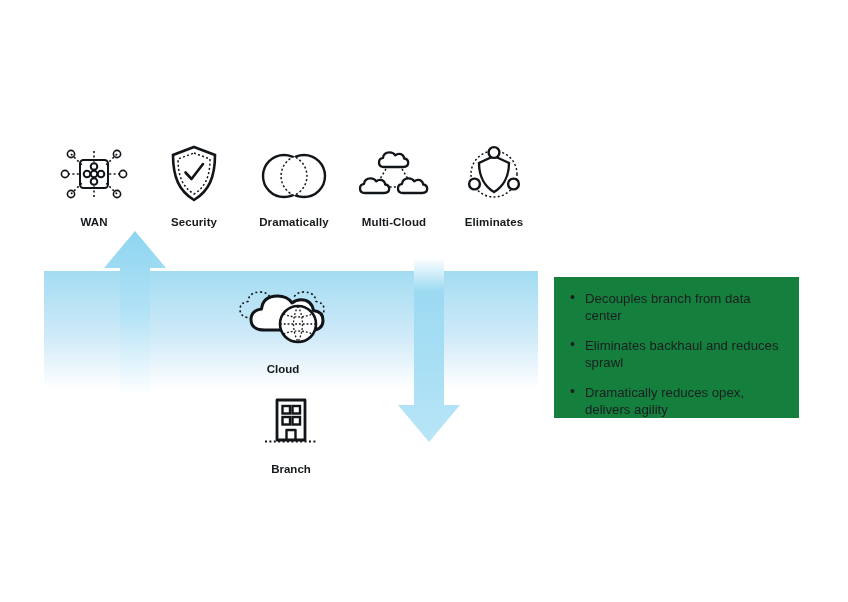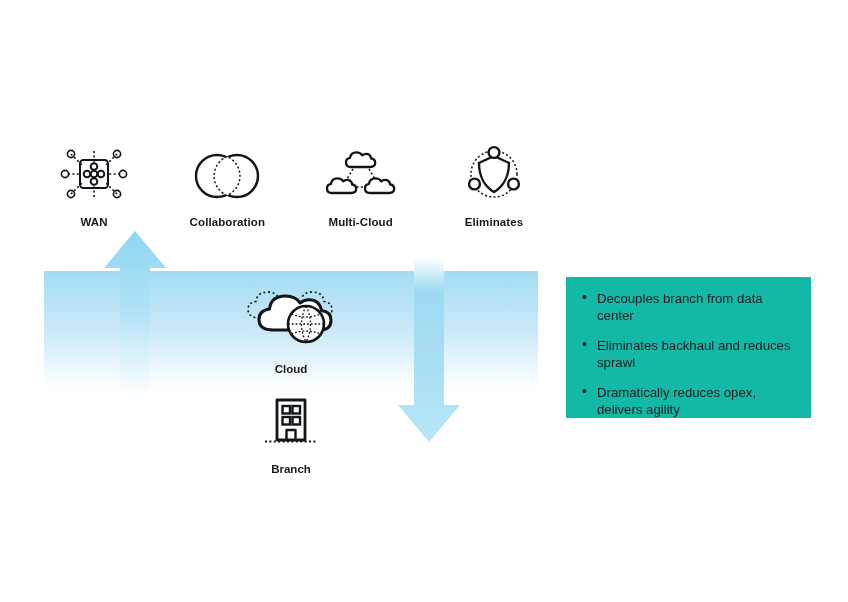--- a/index.html
+++ b/index.html
@@ -58,38 +58,38 @@
     white-space: nowrap;
   }
 
   
   .node {
     position: absolute;
     display: flex;
     flex-direction: column;
     align-items: center;
   }
-  #cloud-node { left: 216px; top: 282px; width: 150px; }
+  #cloud-node { left: 208px; top: 282px; width: 150px; }
   #branch-node { left: 246px; top: 392px; width: 90px; justify-content: flex-end; }
   .node-label {
     margin-top: 9px;
     font-size: 11.5px;
     font-weight: bold;
     color: #16191c;
     white-space: nowrap;
   }
 
   
   #benefits-panel {
     position: absolute;
-    left: 566px;
+    left: 554px;
     top: 277px;
     width: 245px;
     height: 141px;
-    background: #14b8a6;
+    background: #15803d;
     box-sizing: border-box;
     padding: 13px 16px 10px 14px;
   }
   #benefits-list {
     list-style: none;
     margin: 0;
     padding: 0;
   }
   #benefits-list li {
     position: relative;
@@ -166,32 +166,44 @@
           <circle cx="29" cy="31" r="3.3" stroke-width="2"></circle>
           <circle cx="36" cy="31" r="3.3" stroke-width="2"></circle>
           <circle cx="43" cy="31" r="3.3" stroke-width="2"></circle>
           <circle cx="36" cy="38.5" r="3.3" stroke-width="2"></circle>
         </g>
       </svg>
     </div>
     <div class="icon-label">WAN</div>
   </div>
 
+  <div class="icon-item">
+    <div class="icon-glyph">
+      <svg width="54" height="62" viewBox="0 0 54 62" xmlns="http://www.w3.org/2000/svg">
+        <g fill="none" stroke="#111418">
+          <path d="M27 4 L48 12 C48 34 42 48 27 57 C12 48 6 34 6 12 Z" stroke-width="2.6"></path>
+          <path d="M27 10 L43 16 C43 33 38.5 44 27 51 C15.5 44 11 33 11 16 Z" stroke-width="1.5" stroke-dasharray="2 2.3"></path>
+          <path d="M18.5 29.5 L24.5 36 L36 21" stroke-width="2.6" stroke-linecap="round" stroke-linejoin="round"></path>
+        </g>
+      </svg>
+    </div>
+    <div class="icon-label">Security</div>
+  </div>
 
   <div class="icon-item">
     <div class="icon-glyph">
       <svg width="68" height="62" viewBox="0 0 68 62" xmlns="http://www.w3.org/2000/svg">
         <g fill="none" stroke="#111418">
           <circle cx="24" cy="33" r="21" stroke-width="2.4"></circle>
           <circle cx="44" cy="33" r="21" stroke-width="2.4"></circle>
           <path d="M34 13.6 A21 21 0 0 0 34 52.4 A21 21 0 0 0 34 13.6 Z" stroke-width="1.5" stroke-dasharray="2 2.3" fill="#ffffff"></path>
         </g>
       </svg>
     </div>
-    <div class="icon-label">Collaboration</div>
+    <div class="icon-label">Dramatically</div>
   </div>
 
   <div class="icon-item">
     <div class="icon-glyph">
       <svg width="88" height="62" viewBox="0 0 88 62" xmlns="http://www.w3.org/2000/svg">
         <g fill="none" stroke="#111418" stroke-width="1.5" stroke-dasharray="2 2.3">
           <path d="M36 26 L30 36"></path>
           <path d="M52 26 L58 36"></path>
           <path d="M31 44 L57 44"></path>
         </g>

